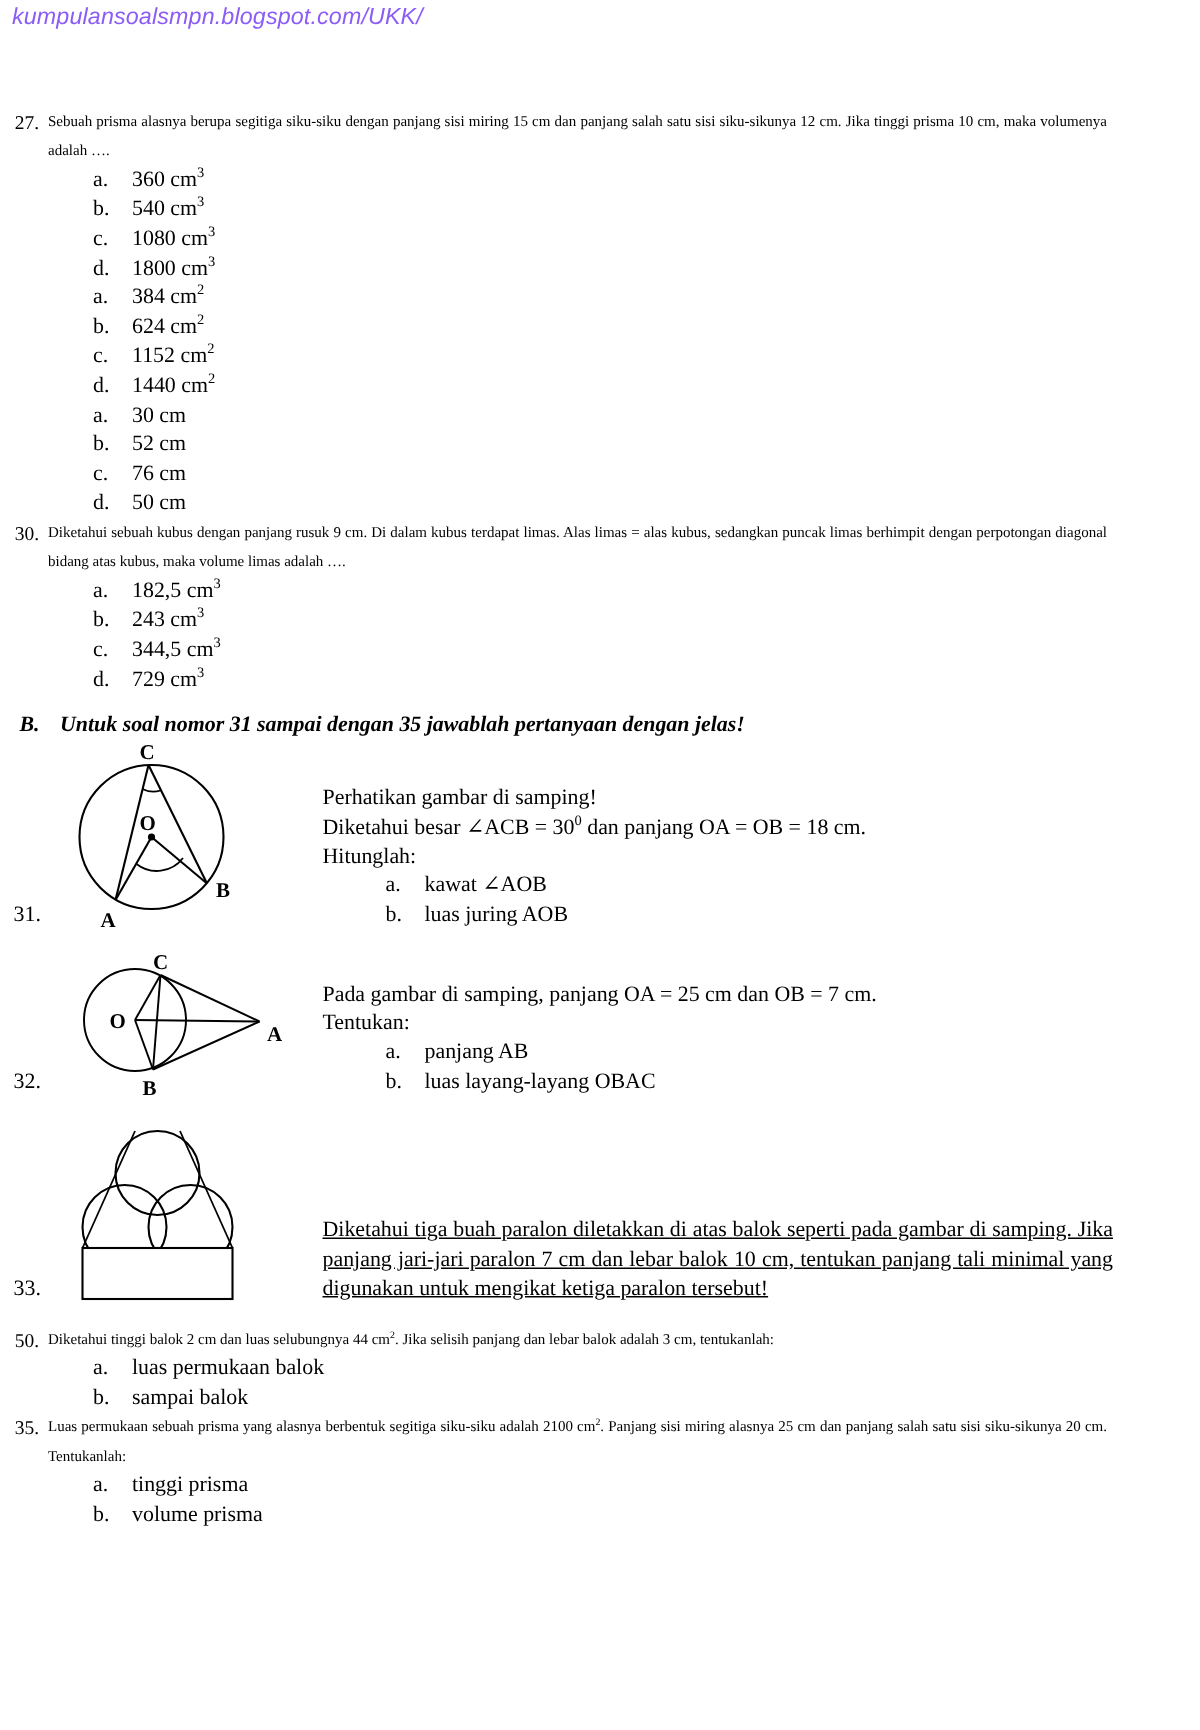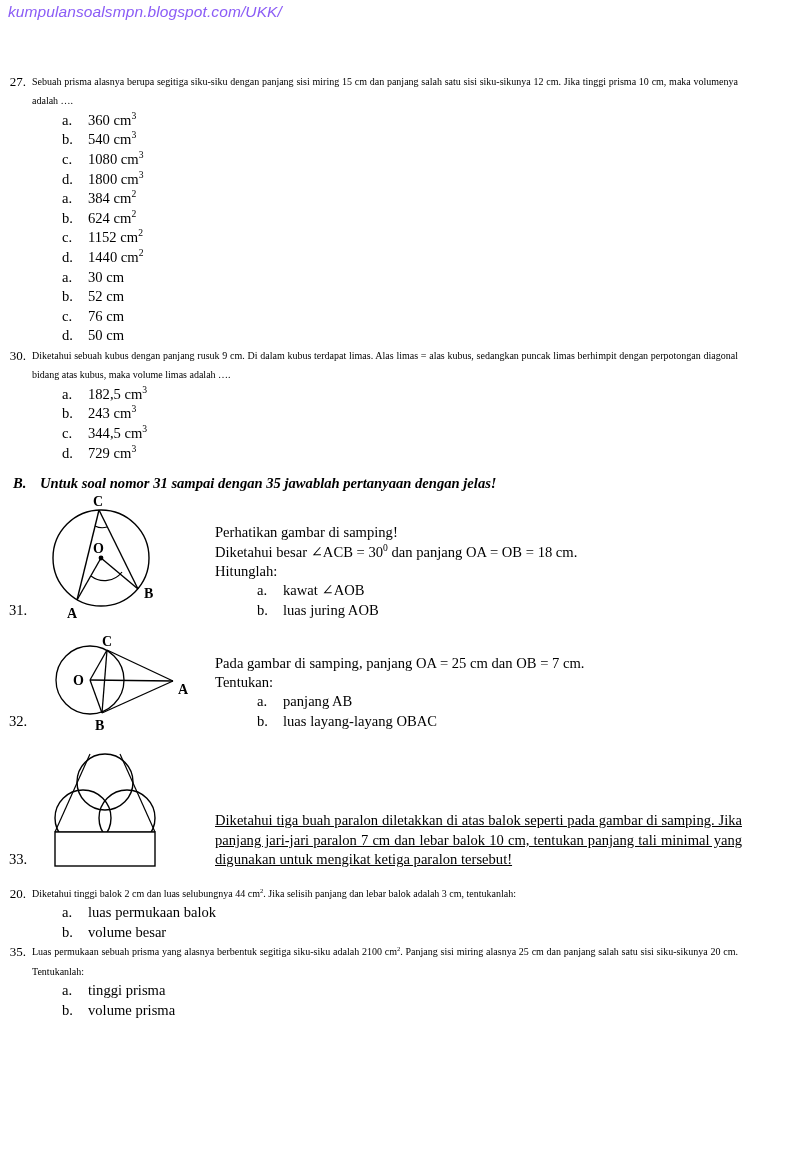--- a/index.html
+++ b/index.html
@@ -347,31 +347,31 @@
 
         <rect x="10" y="92" width="100" height="34" fill="#fff" stroke="#000" stroke-width="1.4"></rect>
       </svg>
     </div>
     <div class="essay-body" style="padding-right:58px;text-decoration:underline;">
       <div class="lead just">Diketahui tiga buah paralon diletakkan di atas balok seperti pada gambar di samping. Jika panjang jari-jari paralon 7 cm dan lebar balok 10 cm, tentukan panjang tali minimal yang digunakan untuk mengikat ketiga paralon tersebut!</div>
     </div>
   </div>
 
   <div class="q-block" style="margin-top:14px;">
-    <div class="q-num">20.</div>
+    <div class="q-num">50.</div>
     <div class="q-text"><span>Diketahui tinggi balok 2 cm dan luas selubungnya 44 cm</span><sup>2</sup><span>. Jika selisih panjang dan lebar balok adalah 3 cm, tentukanlah:</span></div>
   </div>
   <ul class="opts">
     <li class="opt">
       <span class="opt-letter">a.</span>
       <span class="opt-val">luas permukaan balok</span>
     </li>
     <li class="opt">
       <span class="opt-letter">b.</span>
-      <span class="opt-val">volume besar</span>
+      <span class="opt-val">sampai balok</span>
     </li>
   </ul>
 
   <div class="q-block">
     <div class="q-num">35.</div>
     <div class="q-text"><span>Luas permukaan sebuah prisma yang alasnya berbentuk segitiga siku-siku adalah 2100 cm</span><sup>2</sup><span>. Panjang sisi miring alasnya 25 cm dan panjang salah satu sisi siku-sikunya 20 cm. Tentukanlah:</span></div>
   </div>
   <ul class="opts">
     <li class="opt">
       <span class="opt-letter">a.</span>

